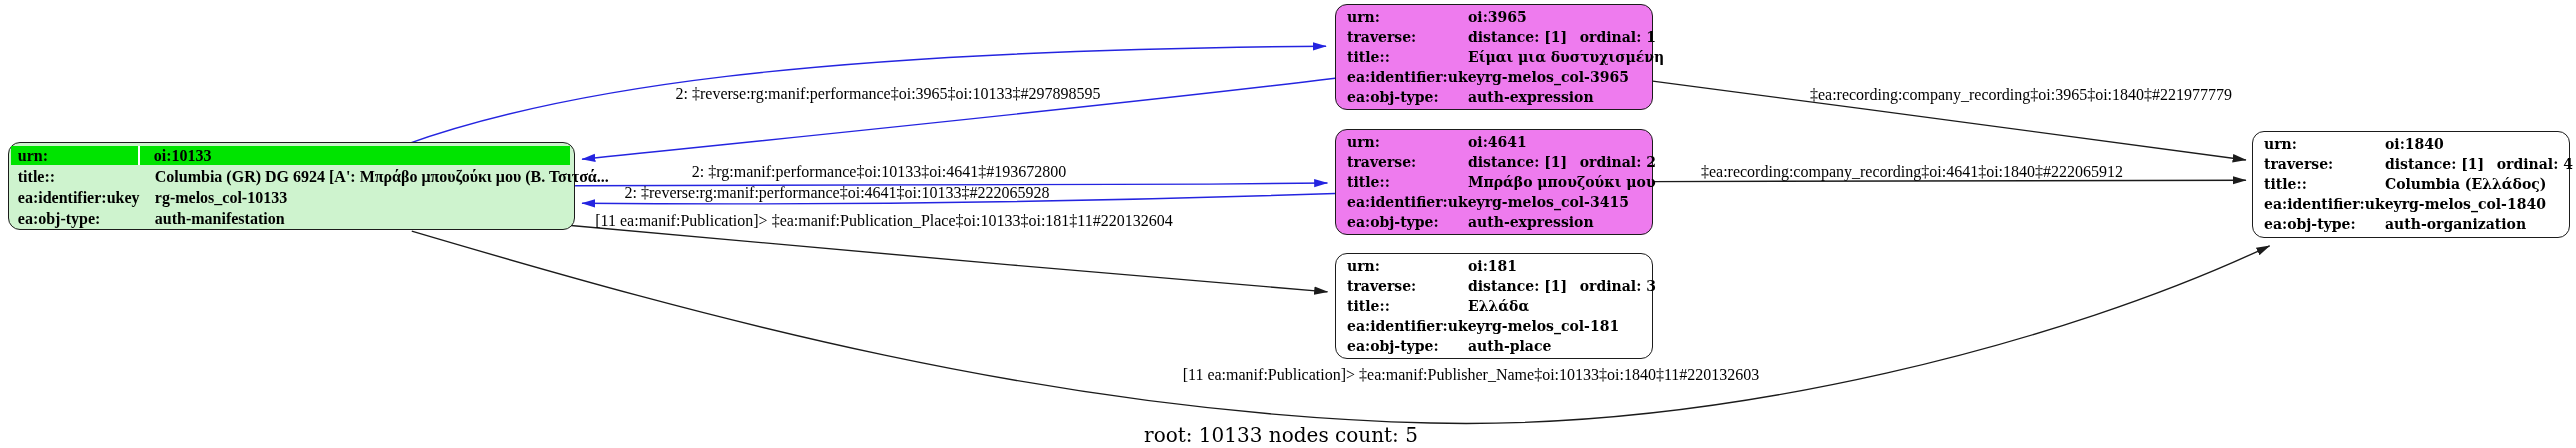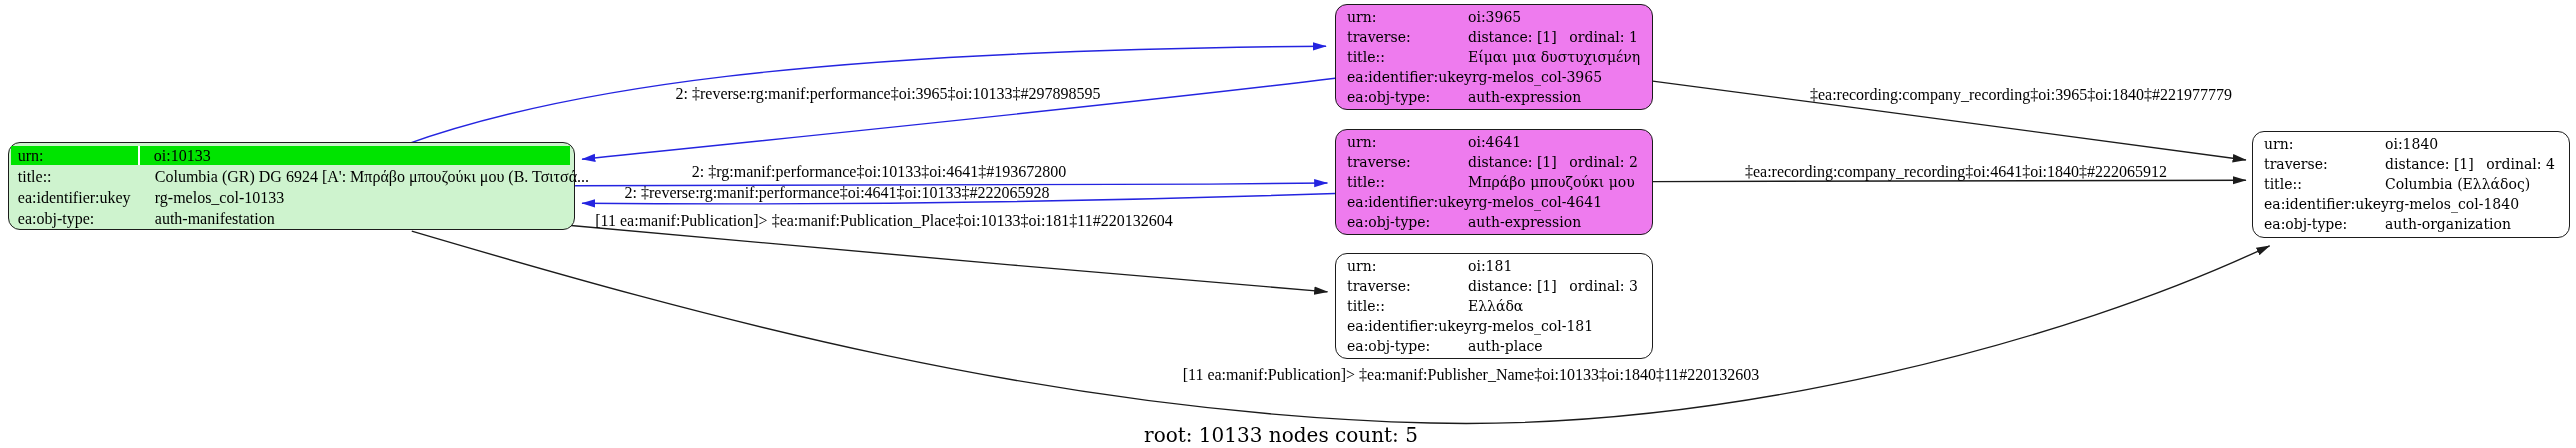--- a/index.html
+++ b/index.html
@@ -15,21 +15,21 @@
   
   .node{
     position:absolute;
     box-sizing:border-box;
     border:1.4px solid #1b1b1b;
     border-radius:12px;
     background:#ffffff;
     color:#000;
     padding-top:2.1px;
   }
-  .node .row{display:flex;align-items:center;}
+  .node .row{display:flex;align-items:center;font-weight:bold;}
   .node .cell{white-space:nowrap;overflow:visible;}
 
   
   .node.green{background:#cef3ce;font-family:"Liberation Serif", serif;font-size:16px;}
   .node.green .row{height:21px;margin:0 4.2px 0 1.4px;}
   .node.green .cell.label{flex:0 0 123px;padding-left:7px;}
   .node.green .cell.value{flex:1;padding-left:14px;}
   .node.green .row.hl .cell{background:#00e400;height:19.5px;line-height:19.5px;}
   .node.green .row.hl .cell.label{flex:0 0 120px;border-right:2.8px solid #ffffff;}
 
@@ -82,21 +82,21 @@
     <path d="M 590 331 C 1000 452, 1500 592, 2050 606 C 2480 616, 2960 490, 3252 352" fill="none" stroke="#1b1b1b" stroke-width="2" marker-end="url(#arrow-black)"></path>
     <path d="M 2368 116 C 2650 152, 2960 196, 3218 229" fill="none" stroke="#1b1b1b" stroke-width="2" marker-end="url(#arrow-black)"></path>
     <path d="M 2368 260 L 3218 258" fill="none" stroke="#1b1b1b" stroke-width="2" marker-end="url(#arrow-black)"></path>
   </svg>
 
   <div class="elabel" style="left:888px;top:94px;">2: ‡reverse:rg:manif:performance‡oi:3965‡oi:10133‡#297898595</div>
   <div class="elabel" style="left:879px;top:172px;">2: ‡rg:manif:performance‡oi:10133‡oi:4641‡#193672800</div>
   <div class="elabel" style="left:837px;top:193px;text-align:right;">2: ‡reverse:rg:manif:performance‡oi:4641‡oi:10133‡#222065928</div>
   <div class="elabel" style="left:884px;top:221px;">[11 ea:manif:Publication]&gt; ‡ea:manif:Publication_Place‡oi:10133‡oi:181‡11#220132604</div>
   <div class="elabel" style="left:2021px;top:95px;">‡ea:recording:company_recording‡oi:3965‡oi:1840‡#221977779</div>
-  <div class="elabel" style="left:1956px;top:172px;">‡ea:recording:company_recording‡oi:4641‡oi:1840‡#222065912</div>
+  <div class="elabel" style="left:1912px;top:172px;">‡ea:recording:company_recording‡oi:4641‡oi:1840‡#222065912</div>
   <div class="elabel" style="left:1471px;top:375px;">[11 ea:manif:Publication]&gt; ‡ea:manif:Publisher_Name‡oi:10133‡oi:1840‡11#220132603</div>
 
   <div class="node green" style="left:8.4px;top:142px;width:567px;height:88px;">
     <div class="row hl">
       <span class="cell label">urn:</span>
       <span class="cell value">oi:10133</span>
     </div>
     <div class="row">
       <span class="cell label">title::</span>
       <span class="cell value">Columbia (GR) DG 6924 [Α': Μπράβο μπουζούκι μου (Β. Τσιτσά...</span>
@@ -148,21 +148,21 @@
         <span>distance: [1]</span>
         <span>ordinal: 2</span>
       </span>
     </div>
     <div class="row">
       <span class="cell label">title::</span>
       <span class="cell value">Μπράβο μπουζούκι μου</span>
     </div>
     <div class="row">
       <span class="cell label">ea:identifier:ukey</span>
-      <span class="cell value">rg-melos_col-4641</span>
+      <span class="cell value">rg-melos_col-3415</span>
     </div>
     <div class="row">
       <span class="cell label">ea:obj-type:</span>
       <span class="cell value">auth-expression</span>
     </div>
   </div>
 
   <div class="node rec white" style="left:1335px;top:253px;width:318px;height:106px;">
     <div class="row">
       <span class="cell label">urn:</span>

